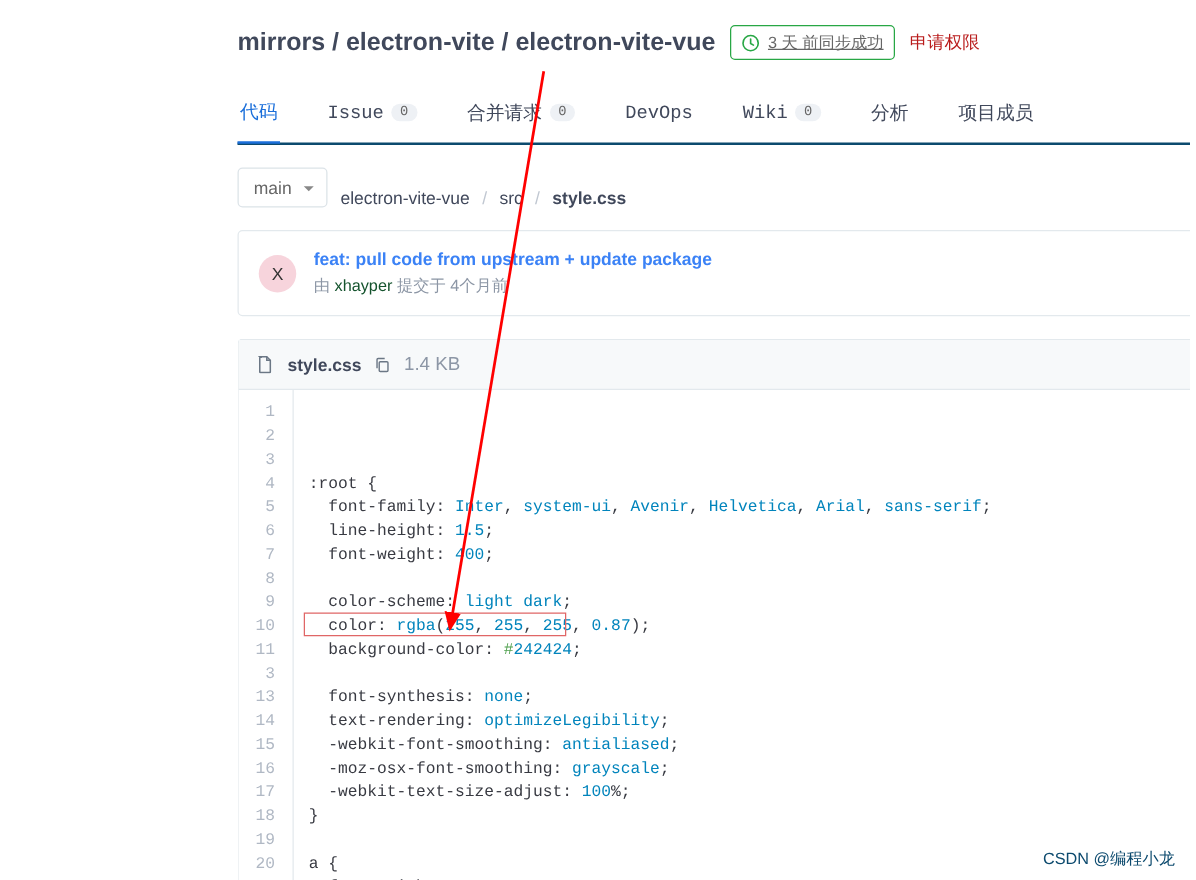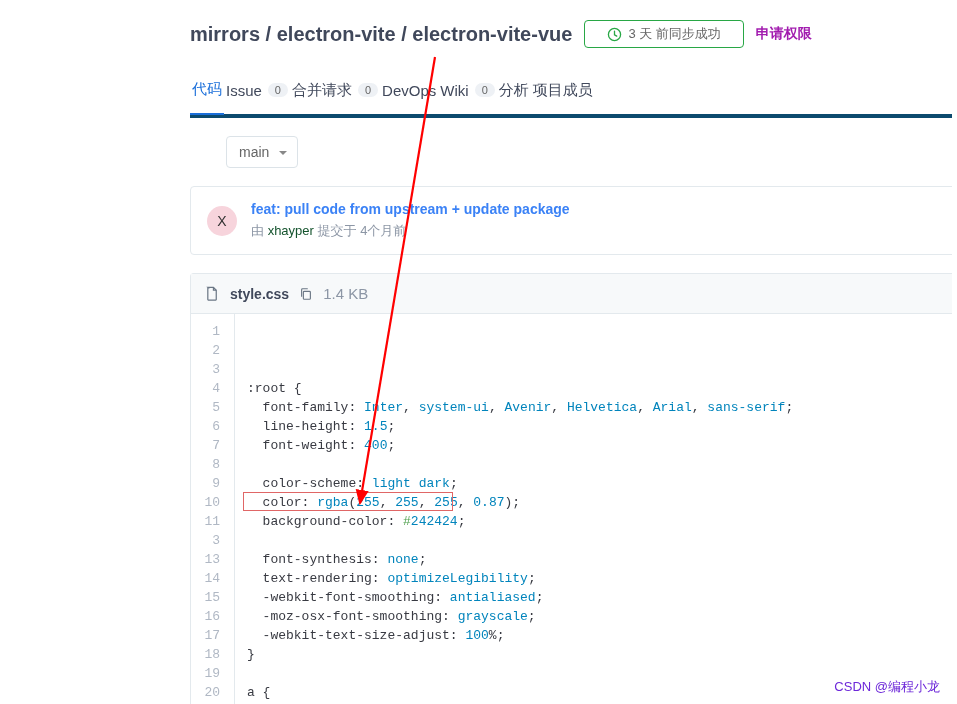--- a/index.html
+++ b/index.html
@@ -1,28 +1,28 @@
 <!DOCTYPE html>
 <html><head>
   <meta charset="utf-8">
   <style>
     * { margin: 0; padding: 0; box-sizing: border-box; }
     body { font-family: -apple-system, BlinkMacSystemFont, "Segoe UI", Helvetica, Arial, sans-serif; background: #fff; color: #40485b; font-size: 14px; }
     .container { padding: 20px 0 0 190px; width: 957px; }
     .header-row { display: flex; align-items: center; gap: 12px; margin-bottom: 24px; }
     .repo-path { font-size: 20px; font-weight: 700; color: #40485b; }
     .repo-path a { color: #40485b; text-decoration: none; }
-    .sync-badge { display: inline-flex; align-items: center; border: 1px solid #28a745; border-radius: 4px; padding: 4px 22px; color: #666; font-size: 13px; gap: 6px; }
+    .sync-badge { display: inline-flex; align-items: center; border: 1px solid #28a745; border-radius: 4px; padding: 4px 8px; color: #666; font-size: 13px; gap: 6px; text-decoration: underline; }
     .sync-badge .clock { color: #28a745; display: flex; }
-    .apply-link { color: #a21caf; font-weight: 700; cursor: pointer; }
-    .tabs { display: flex; border-bottom: 4px solid #0c4a6e; margin-bottom: 18px; align-items: center; }
+    .apply-link { color: #b91c1c; font-weight: 400; cursor: pointer; }
+    .tabs { display: flex; gap: 36px; border-bottom: 2px solid #0c4a6e; margin-bottom: 18px; align-items: center; font-family: Liberation Mono, monospace; }
     .tab { padding: 8px 2px 14px; color: #40485b; cursor: pointer; font-size: 15px; display: flex; align-items: center; gap: 6px; }
     .tab.active { color: #1b6fda; border-bottom: 2px solid #1b6fda; margin-bottom: -1px; font-weight: 500; }
     .tab-badge { background: #eef1f5; color: #666; border-radius: 9px; padding: 1px 7px; font-size: 11px; }
-    .toolbar { display: flex; align-items: flex-end; gap: 10px; margin-bottom: 18px; margin-left: 36px; }
+    .toolbar { display: flex; align-items: flex-end; gap: 10px; margin-bottom: 18px; }
     .branch-select { border: 1px solid #dce3e8; border-radius: 4px; padding: 7px 28px 7px 12px; background: #fff; font-size: 14px; color: #666; cursor: pointer; position: relative; }
     .branch-select::after { content: ''; position: absolute; right: 10px; top: 14px; border: 4px solid transparent; border-top-color: #888; }
     .breadcrumb { color: #8c96a5; font-size: 14px; }
     .breadcrumb .seg { color: #40485b; }
     .breadcrumb .current { color: #40485b; font-weight: 600; }
     .breadcrumb .slash { margin: 0 6px; color: #c0c7d1; }
     .commit-box { border: 1px solid #e3e9ed; border-radius: 4px; padding: 14px 16px; display: flex; align-items: center; gap: 14px; margin-bottom: 18px; }
     .avatar { width: 30px; height: 30px; background: #f7d4dc; border-radius: 50%; display: flex; align-items: center; justify-content: center; color: #333; font-size: 14px; }
     .commit-title { font-weight: 600; color: #3b82f6; margin-bottom: 5px; }
     .commit-meta { color: #8c96a5; font-size: 13px; }
@@ -35,21 +35,21 @@
     .code-area { display: flex; font-family: Consolas, "Courier New", monospace; font-size: 13px; line-height: 19px; }
     .line-numbers { background: #fff; border-right: 1px solid #e3e9ed; color: #b0b8c4; text-align: right; padding: 8px 10px 8px 0; width: 44px; user-select: none; }
     .line-numbers div { padding-right: 4px; }
     .code-lines { padding: 8px 12px; flex: 1; color: #383a42; white-space: pre; position: relative; }
     .code-lines .ln { min-height: 19px; }
     .num { color: #0184bc; }
     .str { color: #50a14f; }
     .ident { color: #0184bc; }
     .highlight-box { position: absolute; border: 1px solid #e06666; left: 8px; top: 178px; width: 210px; height: 19px; pointer-events: none; }
     .arrow-svg { position: absolute; left: 260px; top: 55px; pointer-events: none; z-index: 10; }
-    .watermark { position: absolute; right: 12px; bottom: 8px; color: #6d28d9; font-size: 13px; }
+    .watermark { position: absolute; right: 12px; bottom: 8px; color: #0c4a6e; font-size: 13px; }
     .outer-wrap { position: relative; width: 952px; height: 704px; overflow: hidden; }
     .cutoff { border-right: none; }
   </style>
 </head>
 <body>
 
 <div class="outer-wrap">
 <div class="container">
   <div class="header-row">
     <div class="repo-path">
@@ -90,20 +90,27 @@
           <span>分析</span>
         </div>
     <div class="tab">
           <span>项目成员</span>
         </div>
   </div>
 
   <div class="toolbar">
     <div class="branch-select">
       <span>main</span>
+    </div>
+    <div class="breadcrumb">
+      <span class="seg">electron-vite-vue</span>
+      <span class="slash">/</span>
+      <span class="seg">src</span>
+      <span class="slash">/</span>
+      <span class="current">style.css</span>
     </div>
   </div>
 
   <div class="commit-box">
     <div class="avatar">X</div>
     <div>
       <div class="commit-title">feat: pull code from upstream + update package</div>
       <div class="commit-meta">
         <span>由</span> <span class="author">xhayper</span> <span>提交于</span> <span>4个月前</span>
       </div>

